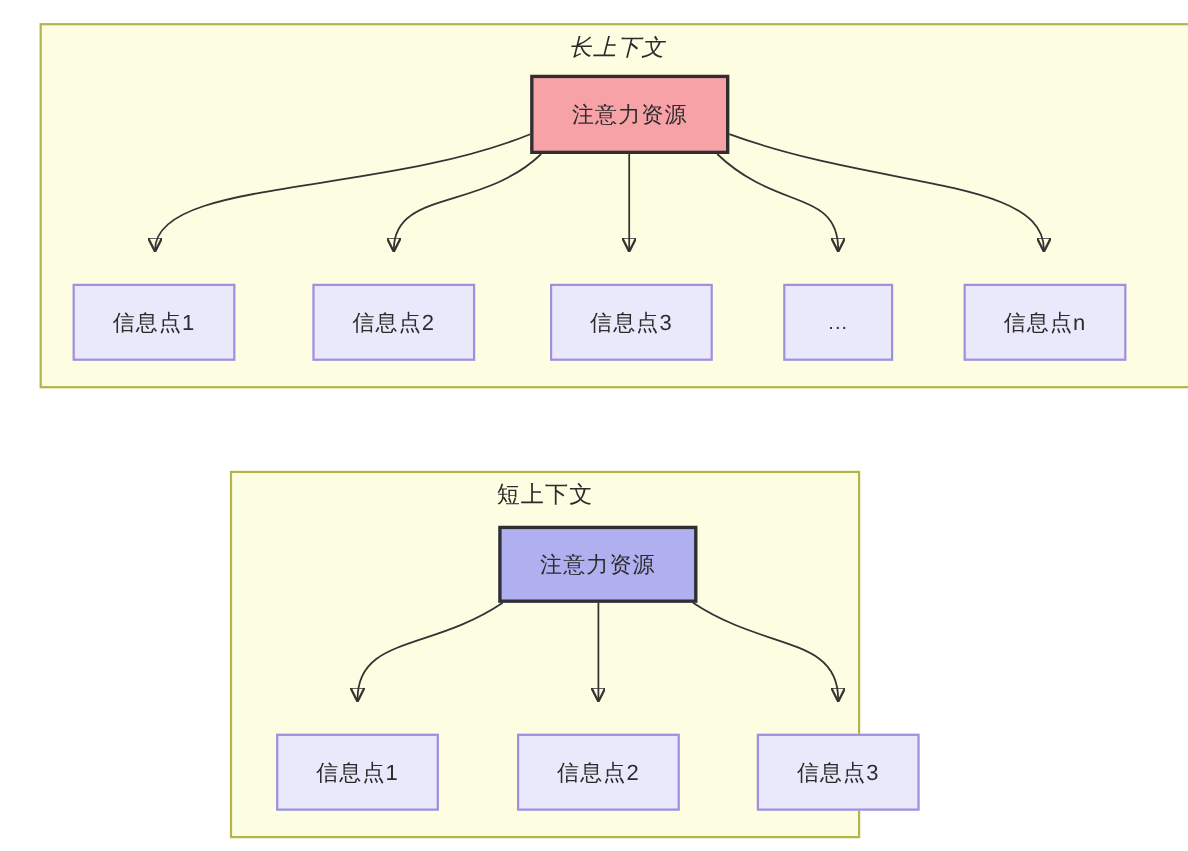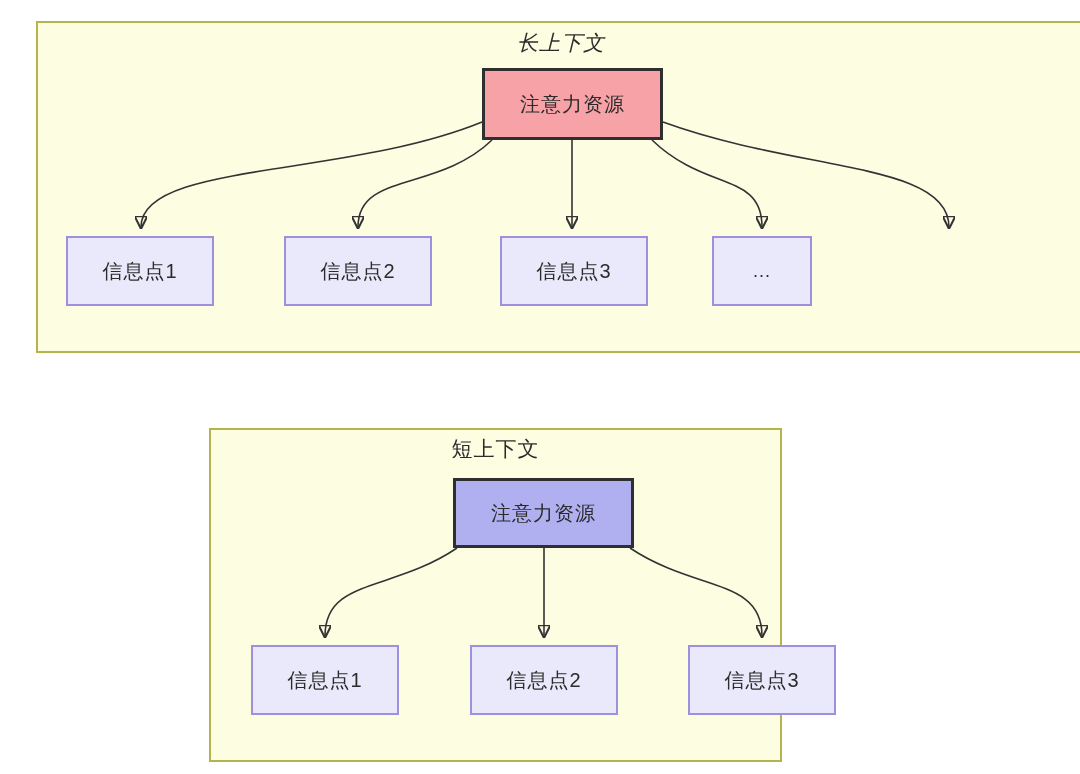--- a/index.html
+++ b/index.html
@@ -59,20 +59,21 @@
     align-items: center;
   }
   .attention-long  { left: 482px; top: 68px;  width: 181px; height: 72px; background: var(--attention-long-bg); }
   .attention-short { left: 453px; top: 478px; width: 181px; height: 70px; background: var(--attention-short-bg); }
 
   .info {
     background: var(--info-bg);
     border: 2px solid var(--info-border);
     width: 148px; height: 70px;
     z-index: 2;
+    margin-top: 22px;
   }
   
   .tb1 { left: 66px;  top: 236px; }
   .tb2 { left: 284px; top: 236px; }
   .tb3 { left: 500px; top: 236px; }
   .tb4 { left: 712px; top: 236px; width: 100px; font-size: 18px; }
   .tb5 { left: 876px; top: 236px; }
   
   .bb1 { left: 251px; top: 645px; }
   .bb2 { left: 470px; top: 645px; }
@@ -108,20 +109,23 @@
   </div>
   <div class="node info tb2">
     <span>信息点2</span>
   </div>
   <div class="node info tb3">
     <span>信息点3</span>
   </div>
   <div class="node info tb4">
     <span>...</span>
   </div>
+  <div class="node info tb5">
+    <span>信息点n</span>
+  </div>
 
   <div class="panel panel-short">
     <div class="panel-title">短上下文</div>
   </div>
 
   <div class="node attention attention-short">
     <span>注意力资源</span>
   </div>
 
   <div class="node info bb1">

